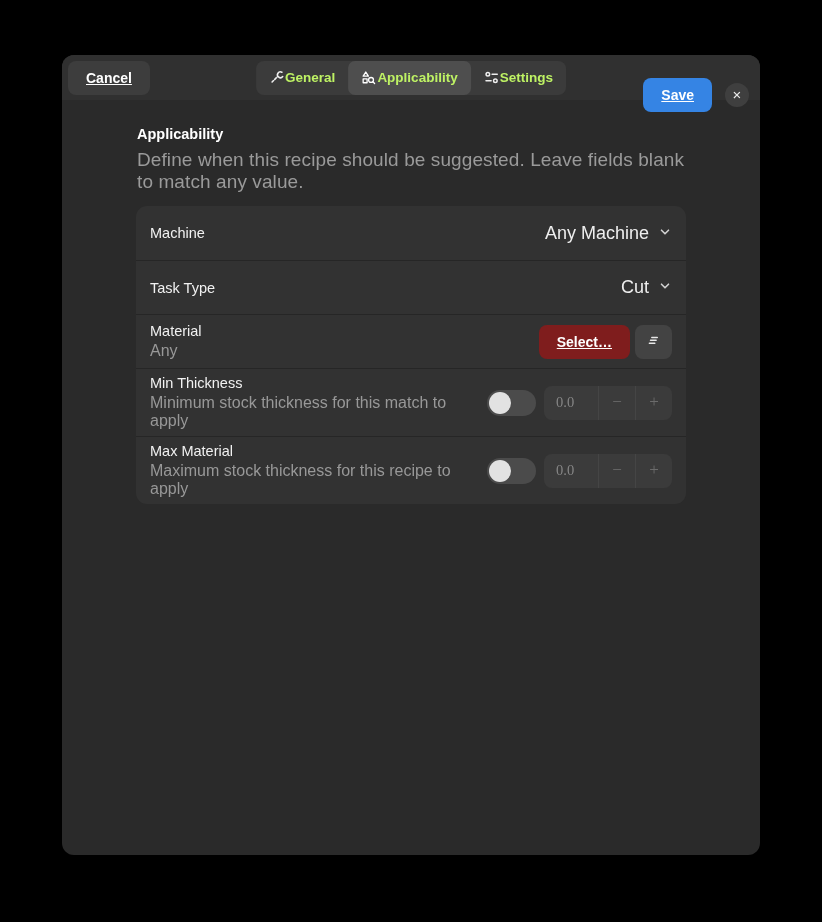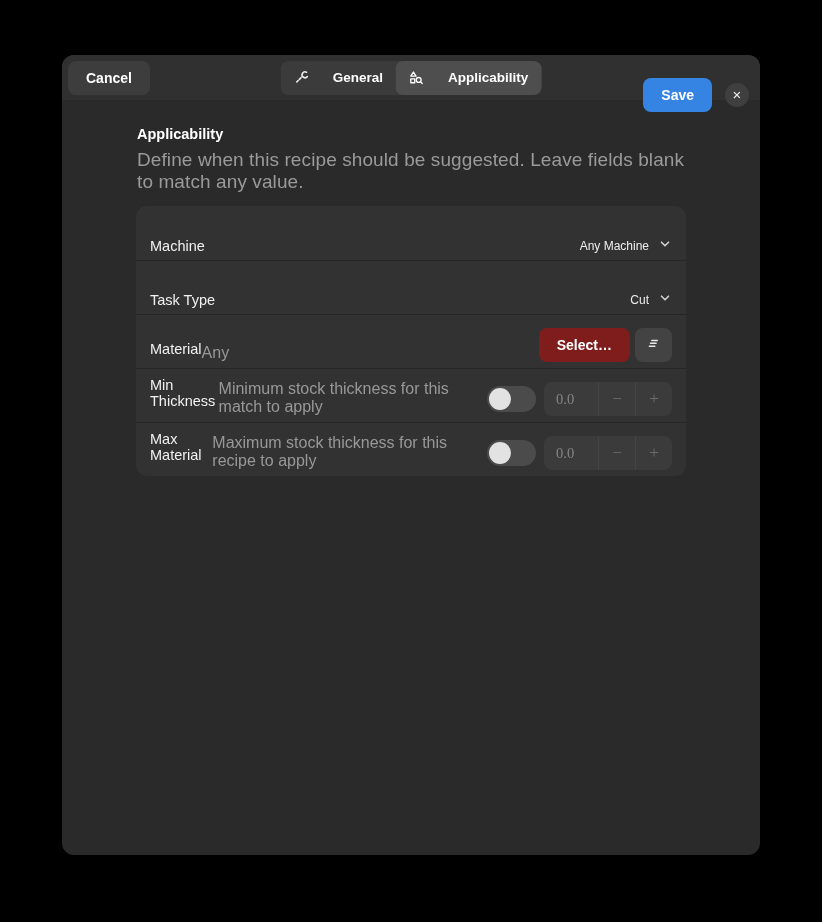--- a/index.html
+++ b/index.html
@@ -35,20 +35,21 @@
     font-family: inherit;
     font-weight: 700;
     font-size: 14px;
     height: 34px;
     border-radius: 8px;
     background: #3d3d3d;
     padding: 0 18px;
     display: inline-flex;
     align-items: center;
     justify-content: center;
+    text-decoration: underline;
   }
   .btn.suggested { background: #3584e4; }
   .header-right { margin-left: auto; display: flex; align-items: center; gap: 13px; margin-top: 35px; }
   .close-btn {
     width: 24px; height: 24px;
     border-radius: 50%;
     background: #3f3f3f;
     border: none;
     color: #eeeeee;
     display: inline-flex;
@@ -66,23 +67,23 @@
     transform: translate(-50%, -50%);
     display: flex;
     background: #3b3b3b;
     border-radius: 8px;
     height: 34px;
     overflow: hidden;
   }
   .tab {
     display: flex;
     align-items: center;
-    gap: 24px;
+    gap: 1px;
     padding: 0 13px;
-    color: #ffffff;
+    color: #bef264;
     font-weight: 700;
     font-size: 13.5px;
     cursor: pointer;
     background: transparent;
     border: none;
     font-family: inherit;
     height: 34px;
   }
   .tab.selected { background: #4e4e4e; border-radius: 7px; }
   .tab svg, .hicon svg { display: block; }
@@ -101,31 +102,31 @@
     letter-spacing: 0.1px;
   }
   .boxed-list {
     background: #323232;
     border-radius: 11px;
     overflow: hidden;
   }
   .row {
     min-height: 54px;
     display: flex;
-    align-items: flex-end;
+    align-items: center;
     padding: 6px 14px;
   }
   .row + .row { border-top: 1px solid #262626; gap: 17px; }
-  .row-text { display: flex; flex-direction: row; justify-content: center; }
+  .row-text { display: flex; flex-direction: column; justify-content: center; }
   .row-title { color: #f1f1f1; font-size: 14.5px; }
   .row-subtitle { color: #989898; font-size: 16px; margin-top: 3px; }
   .row-end { margin-left: auto; display: flex; align-items: center; }
   .dropdown-value {
     display: flex; align-items: center; gap: 9px;
-    color: #eeeeee; font-size: 12px;
+    color: #eeeeee; font-size: 18px;
     cursor: pointer;
   }
   .select-btn {
     background: #7f1d1d;
     font-size: 14px;
   }
   .icon-btn {
     width: 37px; height: 34px;
     border-radius: 8px;
     background: #434343;
@@ -210,20 +211,31 @@
         <span class="hicon">
           <svg width="15" height="15" viewBox="0 0 16 16" fill="none" stroke="#ffffff" stroke-width="1.4" stroke-linejoin="round" stroke-linecap="round">
             <path d="M5 2.2 L7.8 6.6 L2.2 6.6 Z"></path>
             <rect x="2.2" y="9.4" width="4.2" height="4.2"></rect>
             <circle cx="10.6" cy="10.6" r="2.6"></circle>
             <path d="M12.6 12.6 L14.4 14.4"></path>
           </svg>
         </span>
         <span>Applicability</span>
       </button>
+      <button class="tab">
+        <span class="hicon">
+          <svg width="15" height="15" viewBox="0 0 16 16" fill="none" stroke="#eeeeee" stroke-width="1.6" stroke-linecap="round">
+            <circle cx="4" cy="4.6" r="1.9"></circle>
+            <path d="M8.5 4.6 H14"></path>
+            <path d="M2 11.4 H7.5"></path>
+            <circle cx="12" cy="11.4" r="1.9"></circle>
+          </svg>
+        </span>
+        <span>Settings</span>
+      </button>
     </div>
 
     <div class="header-right">
       <button class="btn suggested">Save</button>
       <button class="close-btn">
         <span>×</span>
       </button>
     </div>
   </div>
 

